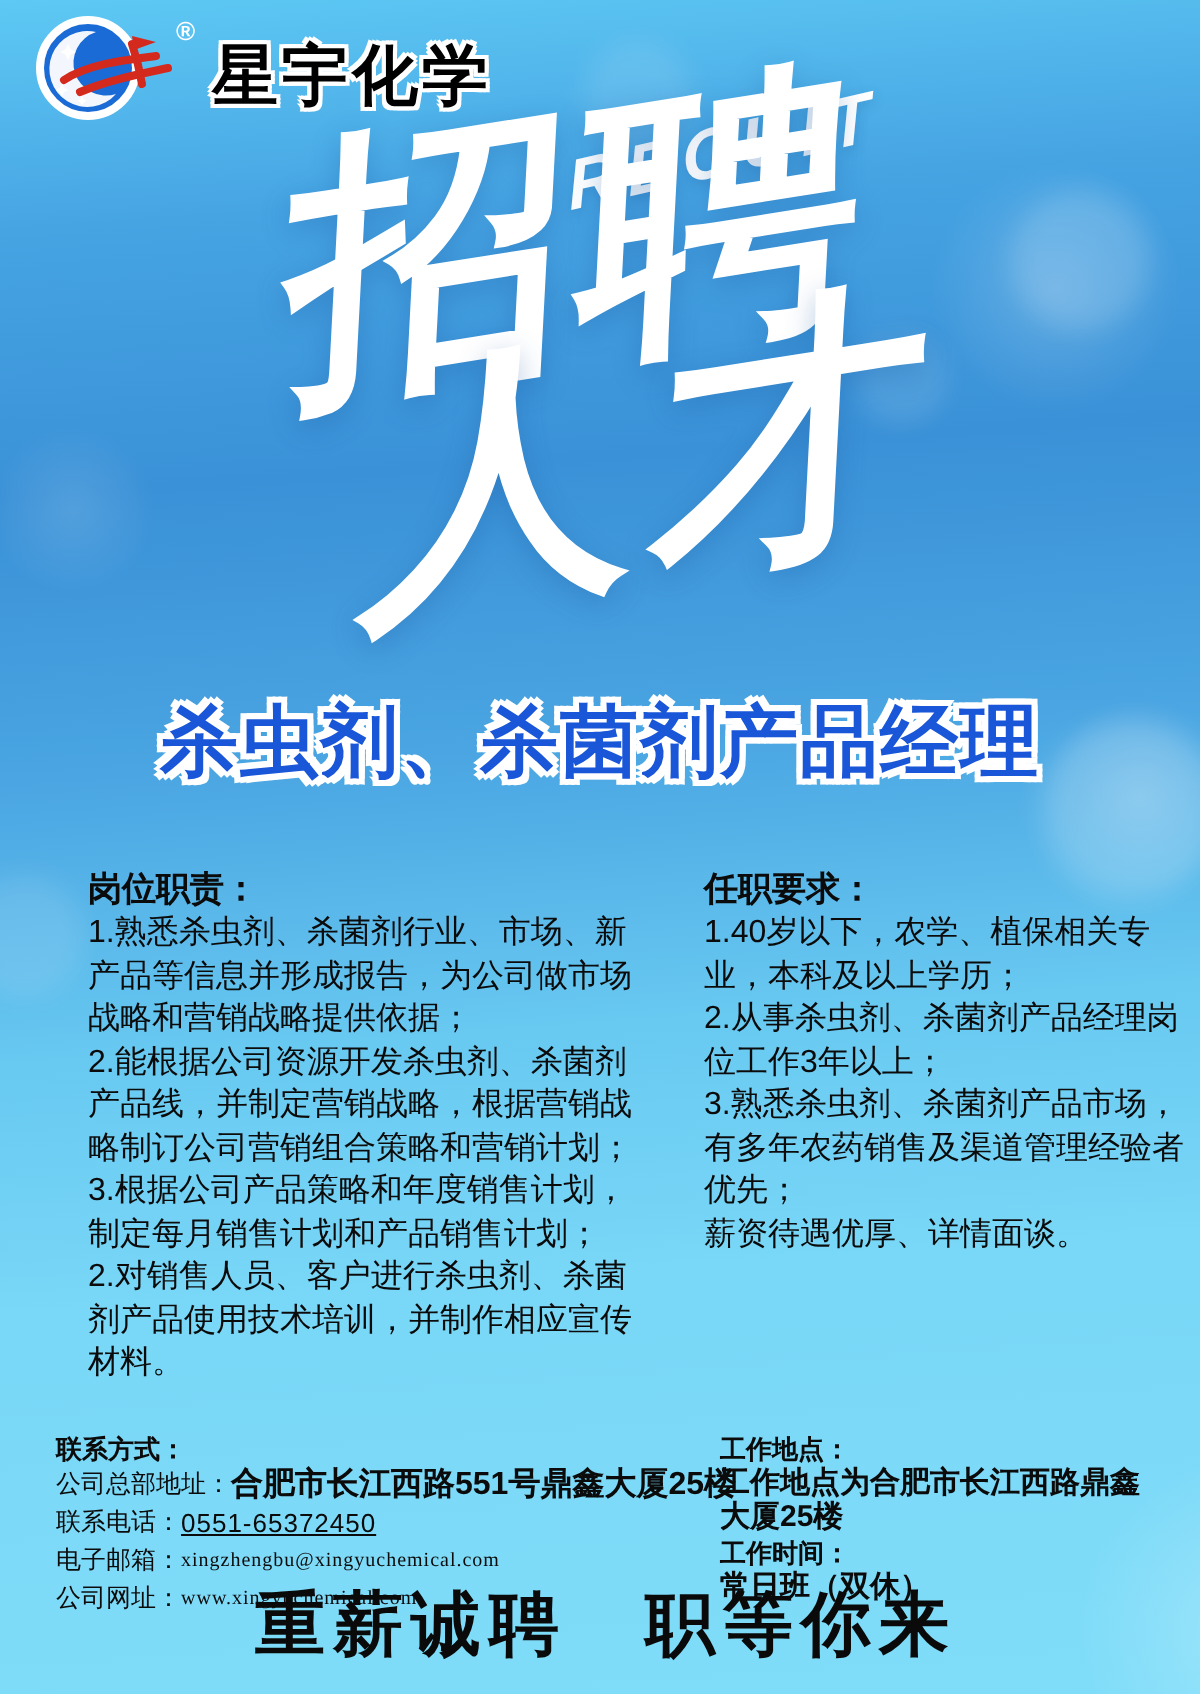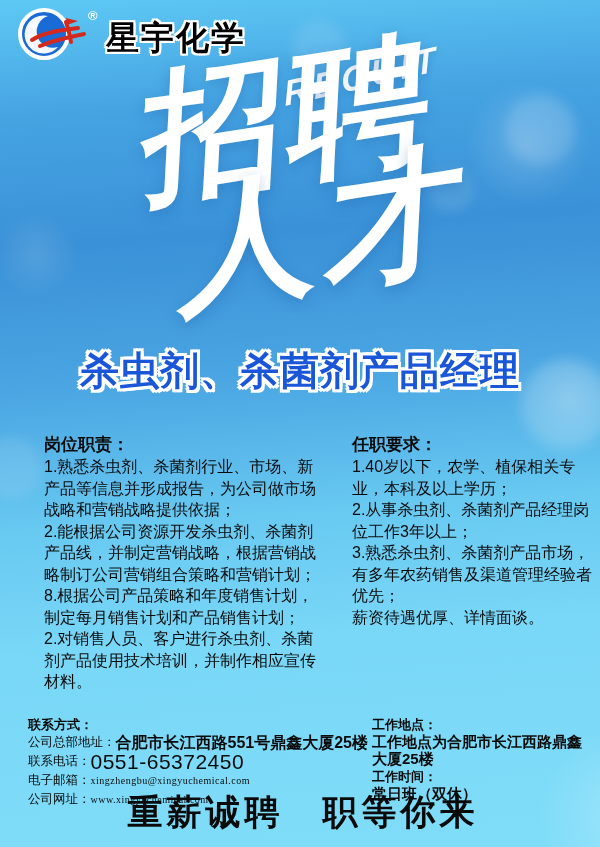--- a/index.html
+++ b/index.html
@@ -59,28 +59,28 @@
   }
 
   
   .body-cols { position:absolute; left:28px; top:434px; width:556px; display:flex; gap:32px; color:#0b0b0b;margin-left:16px; }
   .col-left  { width:276px; flex:none; }
   .col-right { flex:1; }
   .sec-title { font-size:17px; font-weight:bold; line-height:22px; }
   .sec-item, .sec-note { font-size:16px; line-height:21.5px; }
 
   
-  .contact-row { position:absolute; left:28px; top:716px; width:556px; display:flex; gap:44px; color:#0b0b0b; }
+  .contact-row { position:absolute; left:28px; top:716px; width:556px; display:flex; gap:32px; color:#0b0b0b; }
   .contact-block { width:300px; flex:none; }
   .work-block { flex:1; }
   .small-title { font-size:13px; font-weight:bold; line-height:17px; }
   .contact-line { font-size:12.5px; line-height:19px; display:flex; align-items:flex-start; white-space:nowrap; }
   .contact-line .lbl { flex:none; }
   .contact-line .val-bold { font-size:16px; font-weight:bold; }
-  .contact-line .val-num  { font-size:21px; letter-spacing:.5px; }
+  .contact-line .val-num  { font-size:13px; letter-spacing:.5px;text-decoration:underline; }
   .contact-line .val-mono { font-family:Liberation Serif, serif; font-size:10px; letter-spacing:.5px; }
   .work-line { font-size:15px; line-height:17px; margin-bottom:1px;font-weight:bold; }
 
   
   .slogan {
     position:absolute; top:789px; left:3px; width:100%; text-align:center;
     font-size:35px; font-weight:900; color:#0a0a0a; letter-spacing:4px;
   }
 </style>
 </head>
@@ -121,21 +121,21 @@
     <div class="l2">人才</div>
   </div>
 
   <div class="position-banner">杀虫剂、杀菌剂产品经理</div>
 
   <div class="body-cols">
     <div class="col-left">
       <div class="sec-title">岗位职责：</div>
       <div class="sec-item">1.熟悉杀虫剂、杀菌剂行业、市场、新产品等信息并形成报告，为公司做市场战略和营销战略提供依据；</div>
       <div class="sec-item">2.能根据公司资源开发杀虫剂、杀菌剂产品线，并制定营销战略，根据营销战略制订公司营销组合策略和营销计划；</div>
-      <div class="sec-item">8.根据公司产品策略和年度销售计划，制定每月销售计划和产品销售计划；</div>
+      <div class="sec-item">3.根据公司产品策略和年度销售计划，制定每月销售计划和产品销售计划；</div>
       <div class="sec-item">2.对销售人员、客户进行杀虫剂、杀菌剂产品使用技术培训，并制作相应宣传材料。</div>
     </div>
     <div class="col-right">
       <div class="sec-title">任职要求：</div>
       <div class="sec-item">1.40岁以下，农学、植保相关专业，本科及以上学历；</div>
       <div class="sec-item">2.从事杀虫剂、杀菌剂产品经理岗位工作3年以上；</div>
       <div class="sec-item">3.熟悉杀虫剂、杀菌剂产品市场，有多年农药销售及渠道管理经验者优先；</div>
       <div class="sec-note">薪资待遇优厚、详情面谈。</div>
     </div>
   </div>

